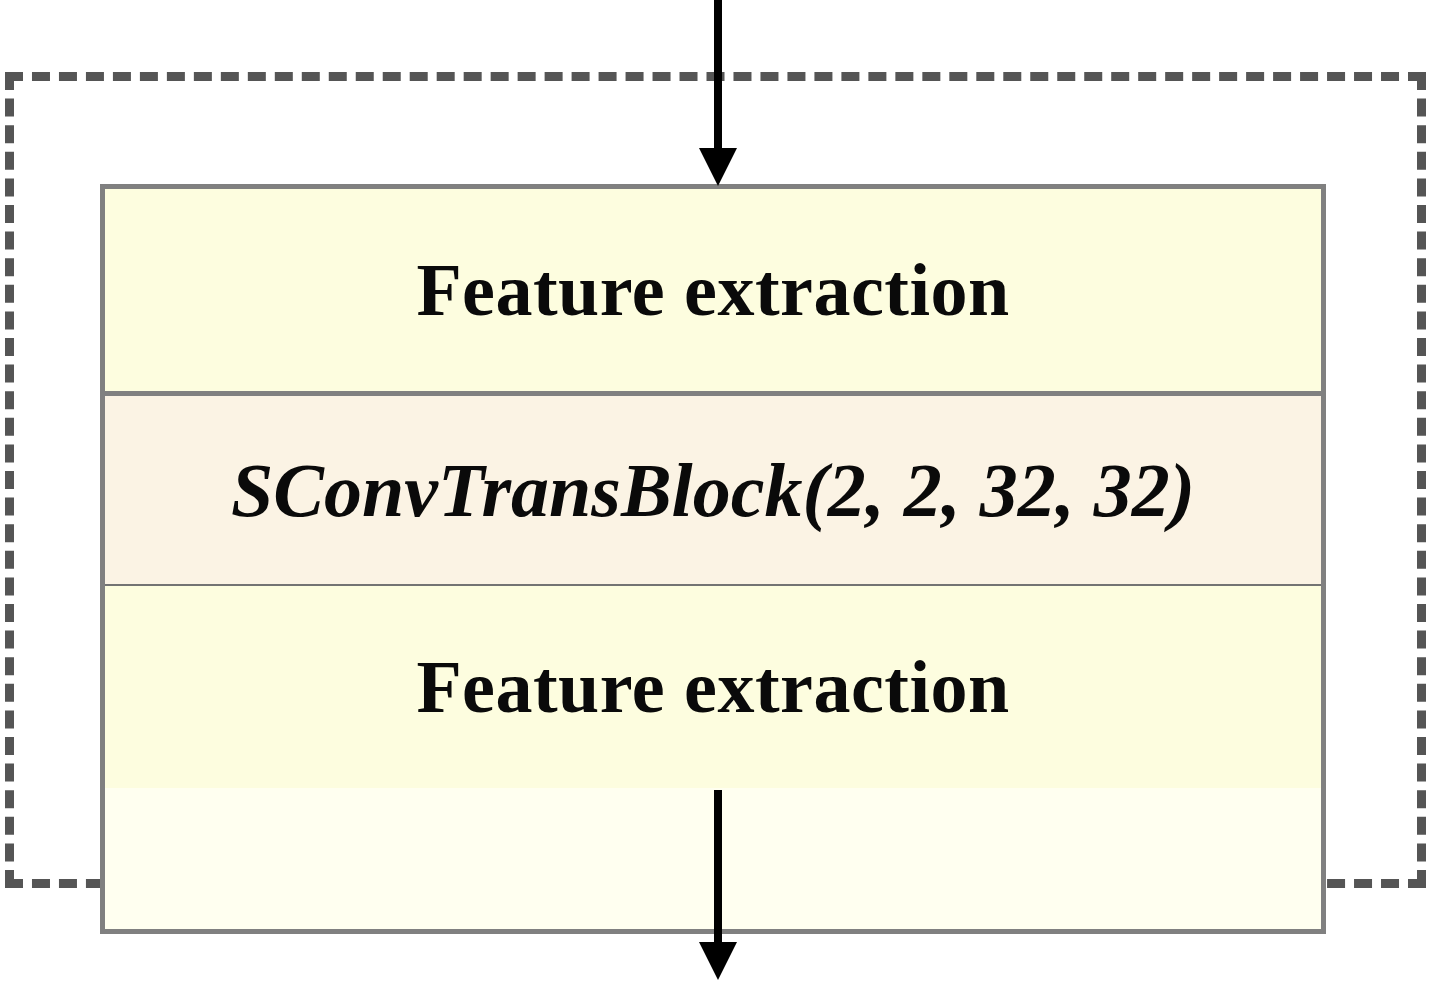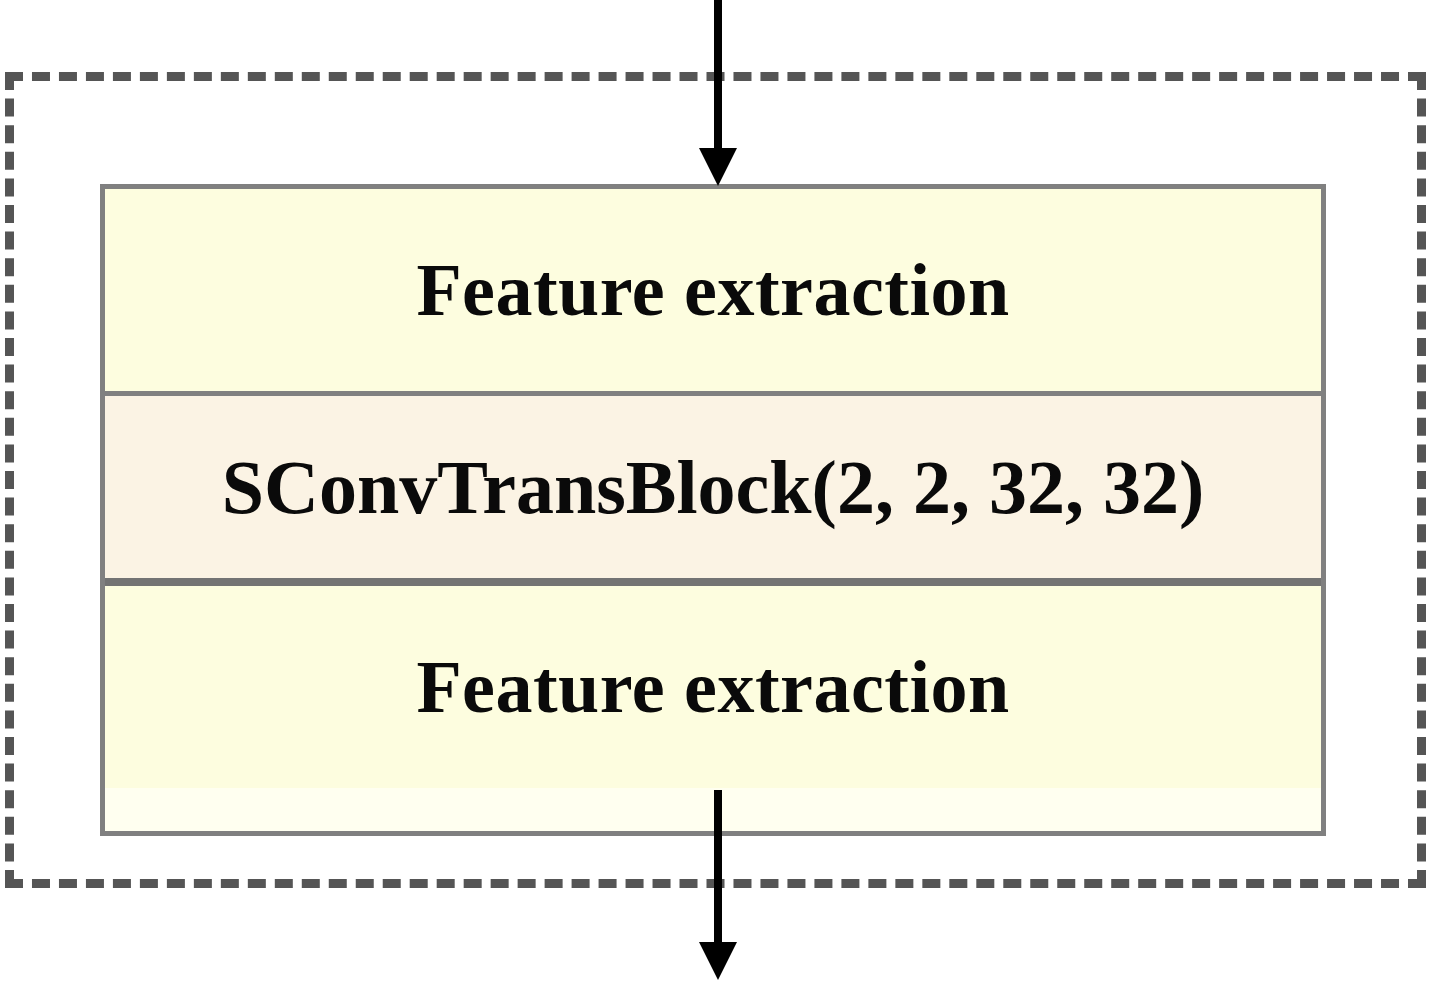--- a/index.html
+++ b/index.html
@@ -31,21 +31,21 @@
     background: transparent;
     z-index: 1;
   }
 
   
   .block-stack {
     position: absolute;
     left: 100px;
     top: 184px;
     width: 1226px;
-    height: 652px;
+    height: 750px;
     box-sizing: border-box;
     border: 5px solid #808080;
     background: #fffff0;
     z-index: 3;
     display: flex;
     flex-direction: column;
   }
   .block-row {
     box-sizing: border-box;
     display: flex;
@@ -63,21 +63,22 @@
     font-weight: bold;
     letter-spacing: 0.5px;
     line-height: 1;
     white-space: nowrap;
   }
   .row-core {
     flex: 0 0 195px;
     background: #fbf3e4;
     color: #0a0a0a;
     border-top: 5px solid #808080;
-    border-bottom: 8px solid #737373;
+    border-bottom: 2px solid #737373;
+    font-style: italic;
   }
   .row-core .row-label {
     font-size: 76px;
     font-weight: bold;
     line-height: 1;
     white-space: nowrap;
   }
 
   
   .arrow {

